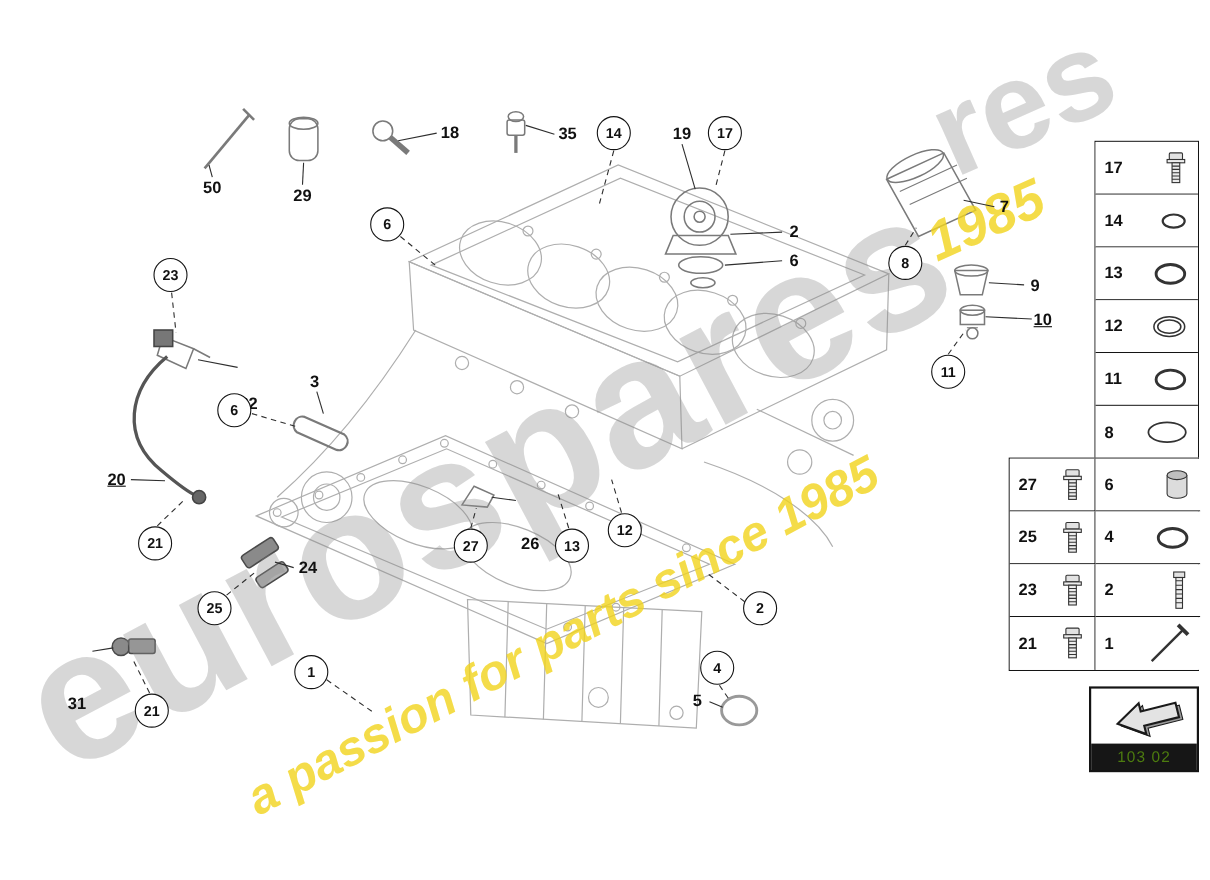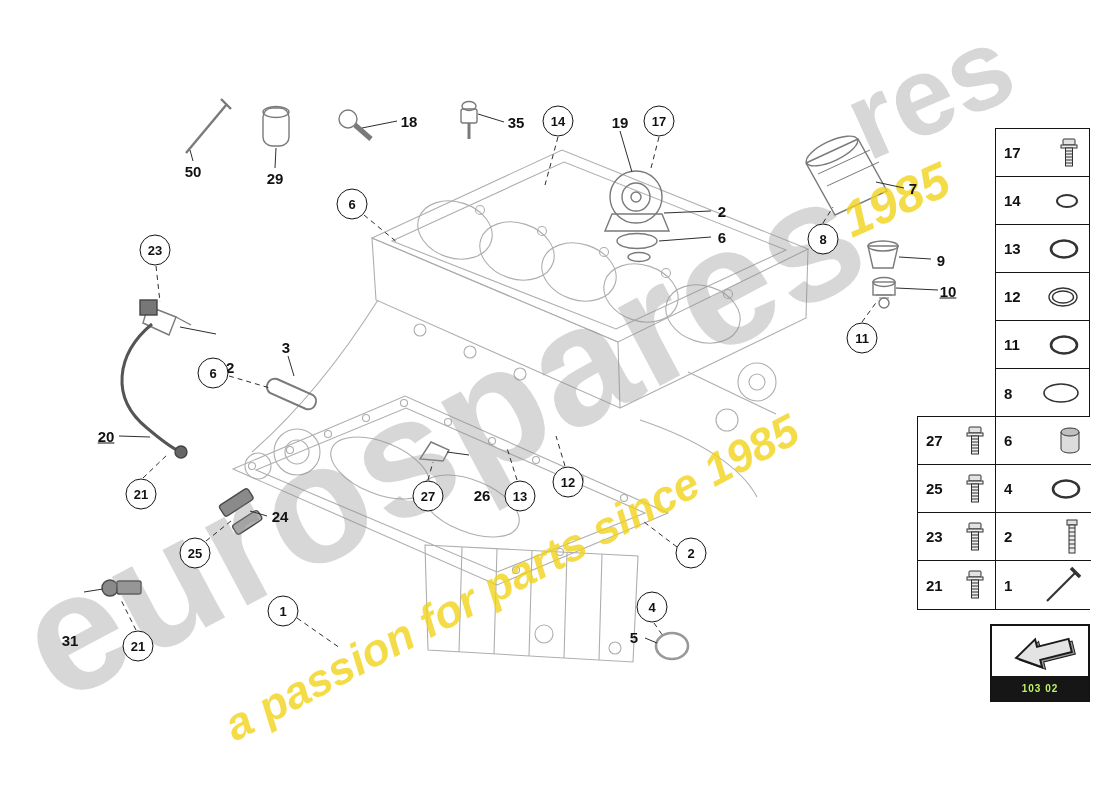--- a/index.html
+++ b/index.html
@@ -42,21 +42,21 @@
   .cellR .num,.cellG .num{font-weight:bold;font-size:15px;color:#111;}
   .cellR .icon,.cellG .icon{display:flex;align-items:center;justify-content:center;}
   
   .code-box{
     position:absolute;left:990px;top:624px;width:100px;height:78px;
     border:2px solid #141414;box-sizing:border-box;background:#fff;
     display:flex;flex-direction:column;cursor:pointer;
   }
   .code-box .arrow-area{flex:1;display:flex;align-items:center;justify-content:center;}
   .code-strip{
-    height:24px;background:#161616;color:#bef264;font-weight:bold;font-size:10px;
+    height:24px;background:#161616;color:#4d7c0f;font-weight:normal;font-size:14px;
     display:flex;align-items:center;justify-content:center;letter-spacing:1px;
   }
 </style>
 </head>
 <body>
 
 <div class="stage">
 
   <svg class="layer" id="engine-drawing" width="1100" height="800" viewBox="0 0 1100 800">
     <g stroke="#aeaeae" fill="none" stroke-width="1.1">

